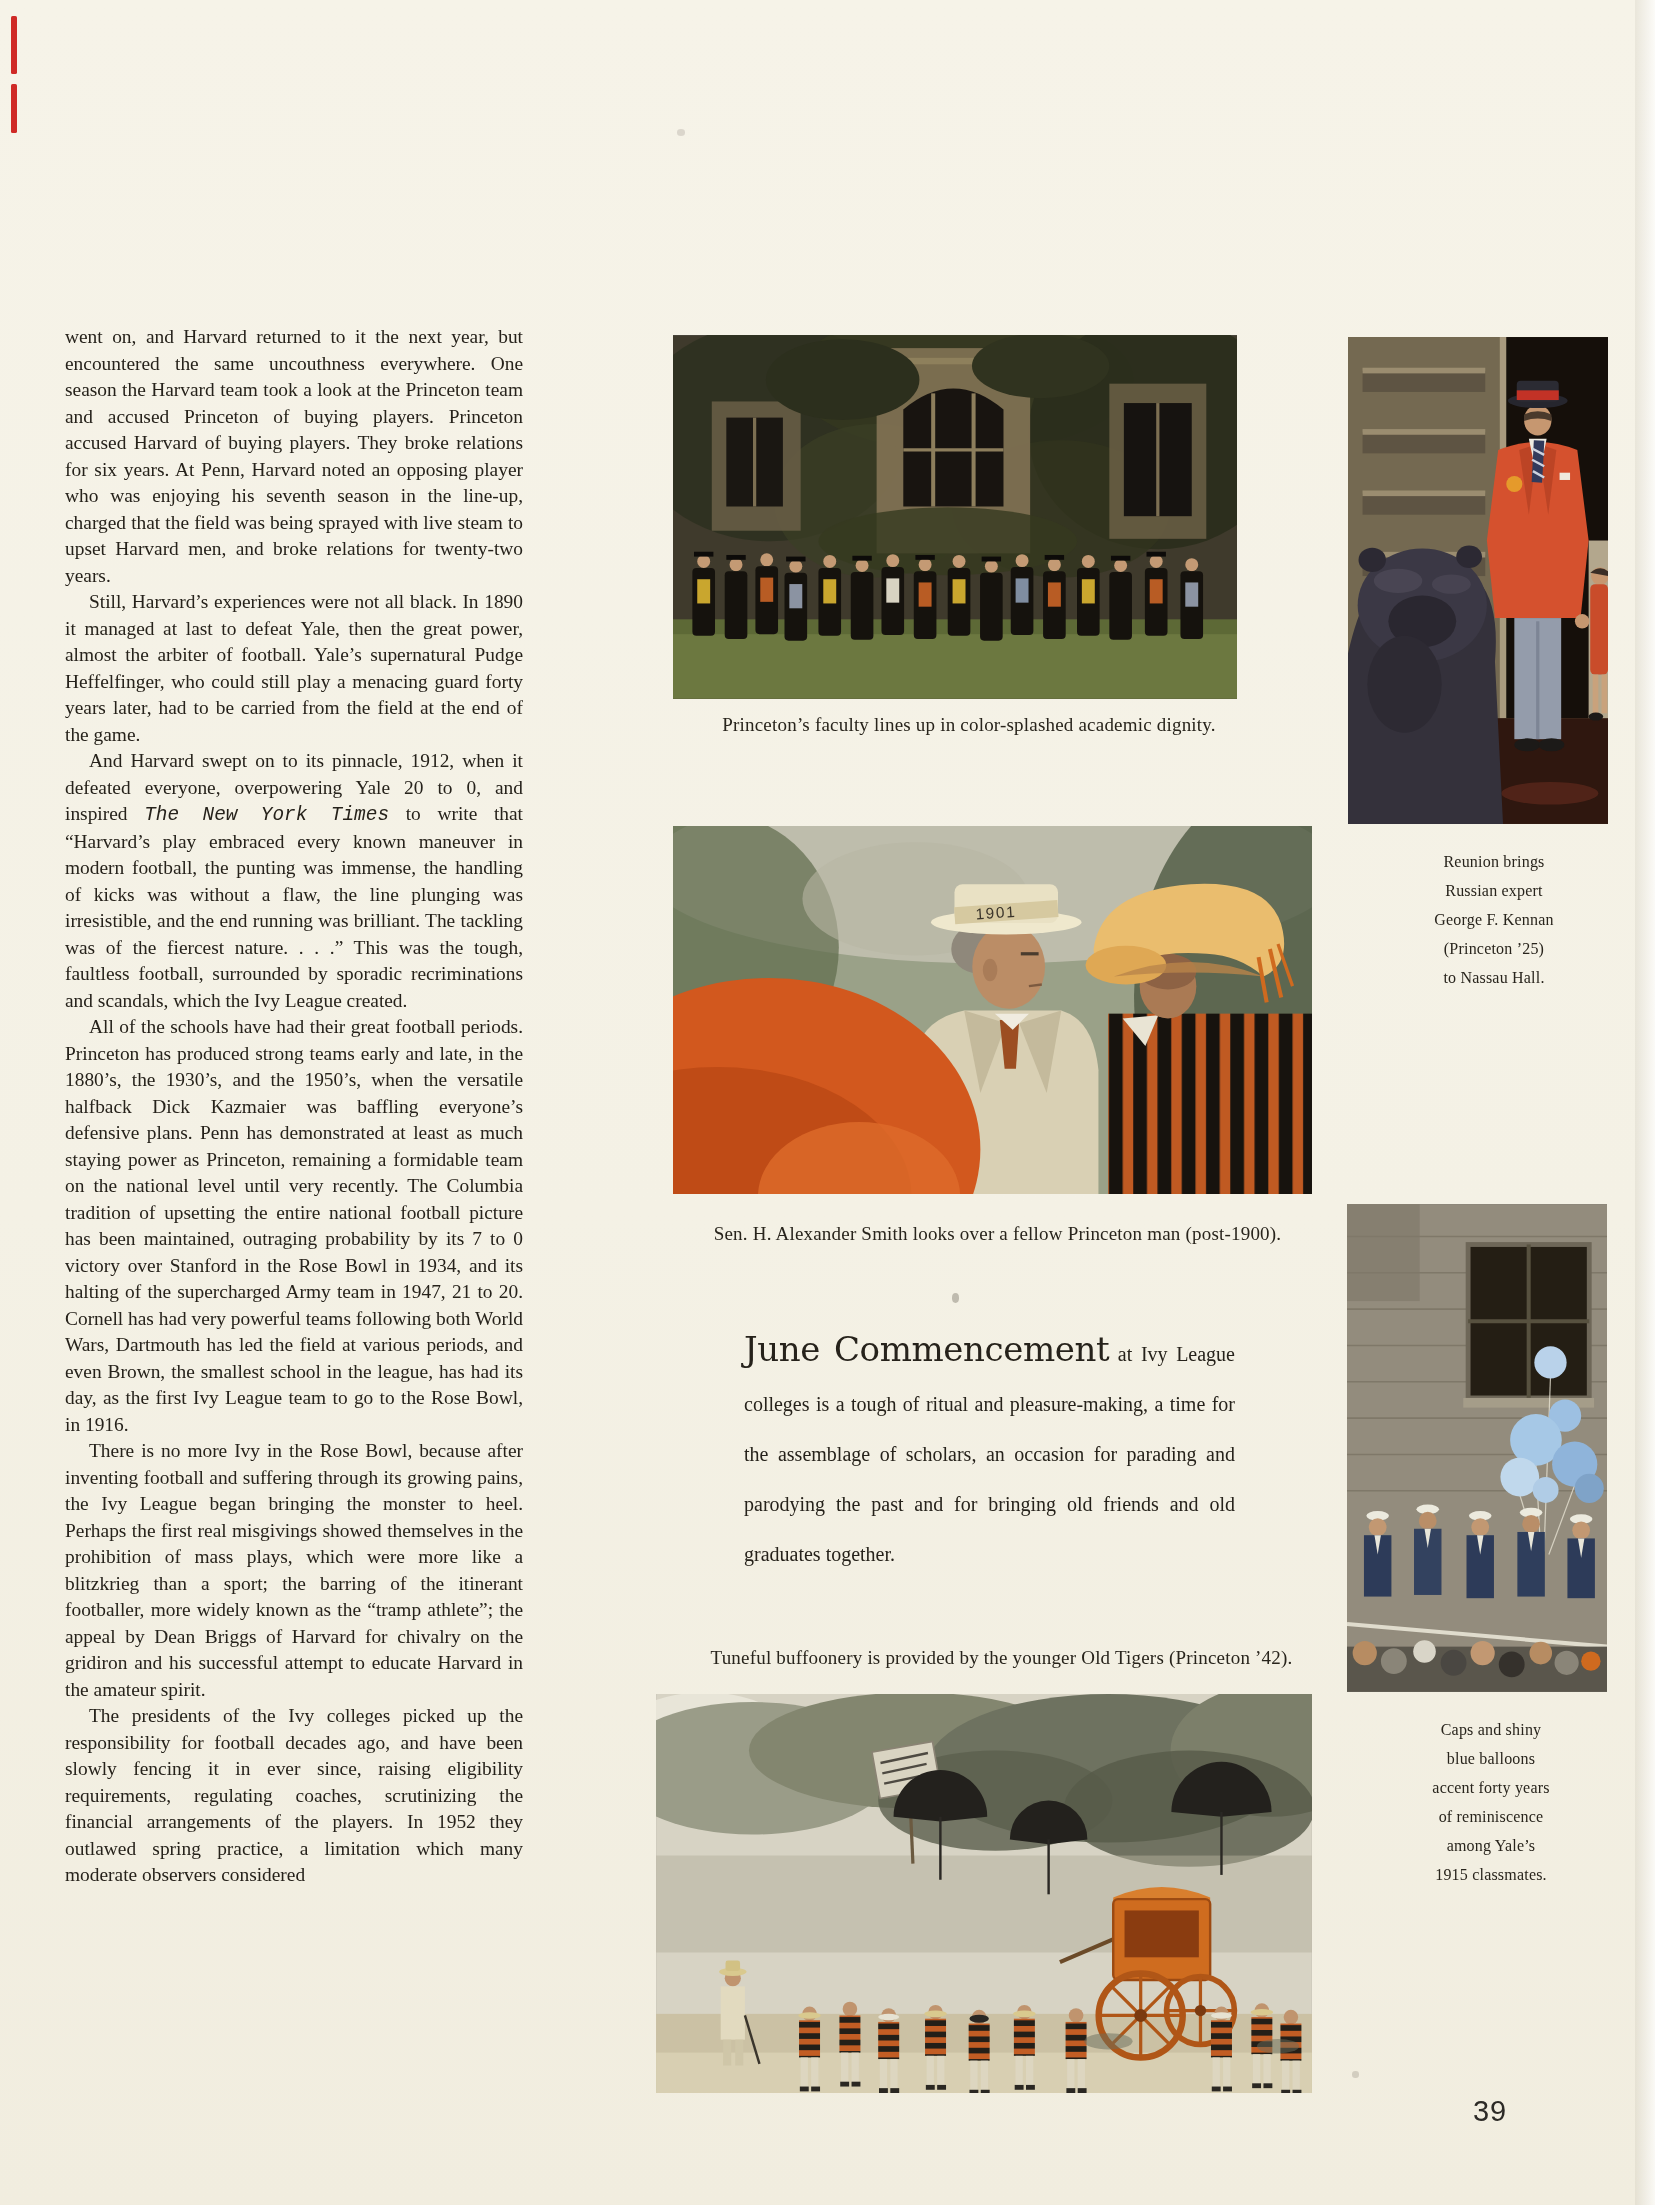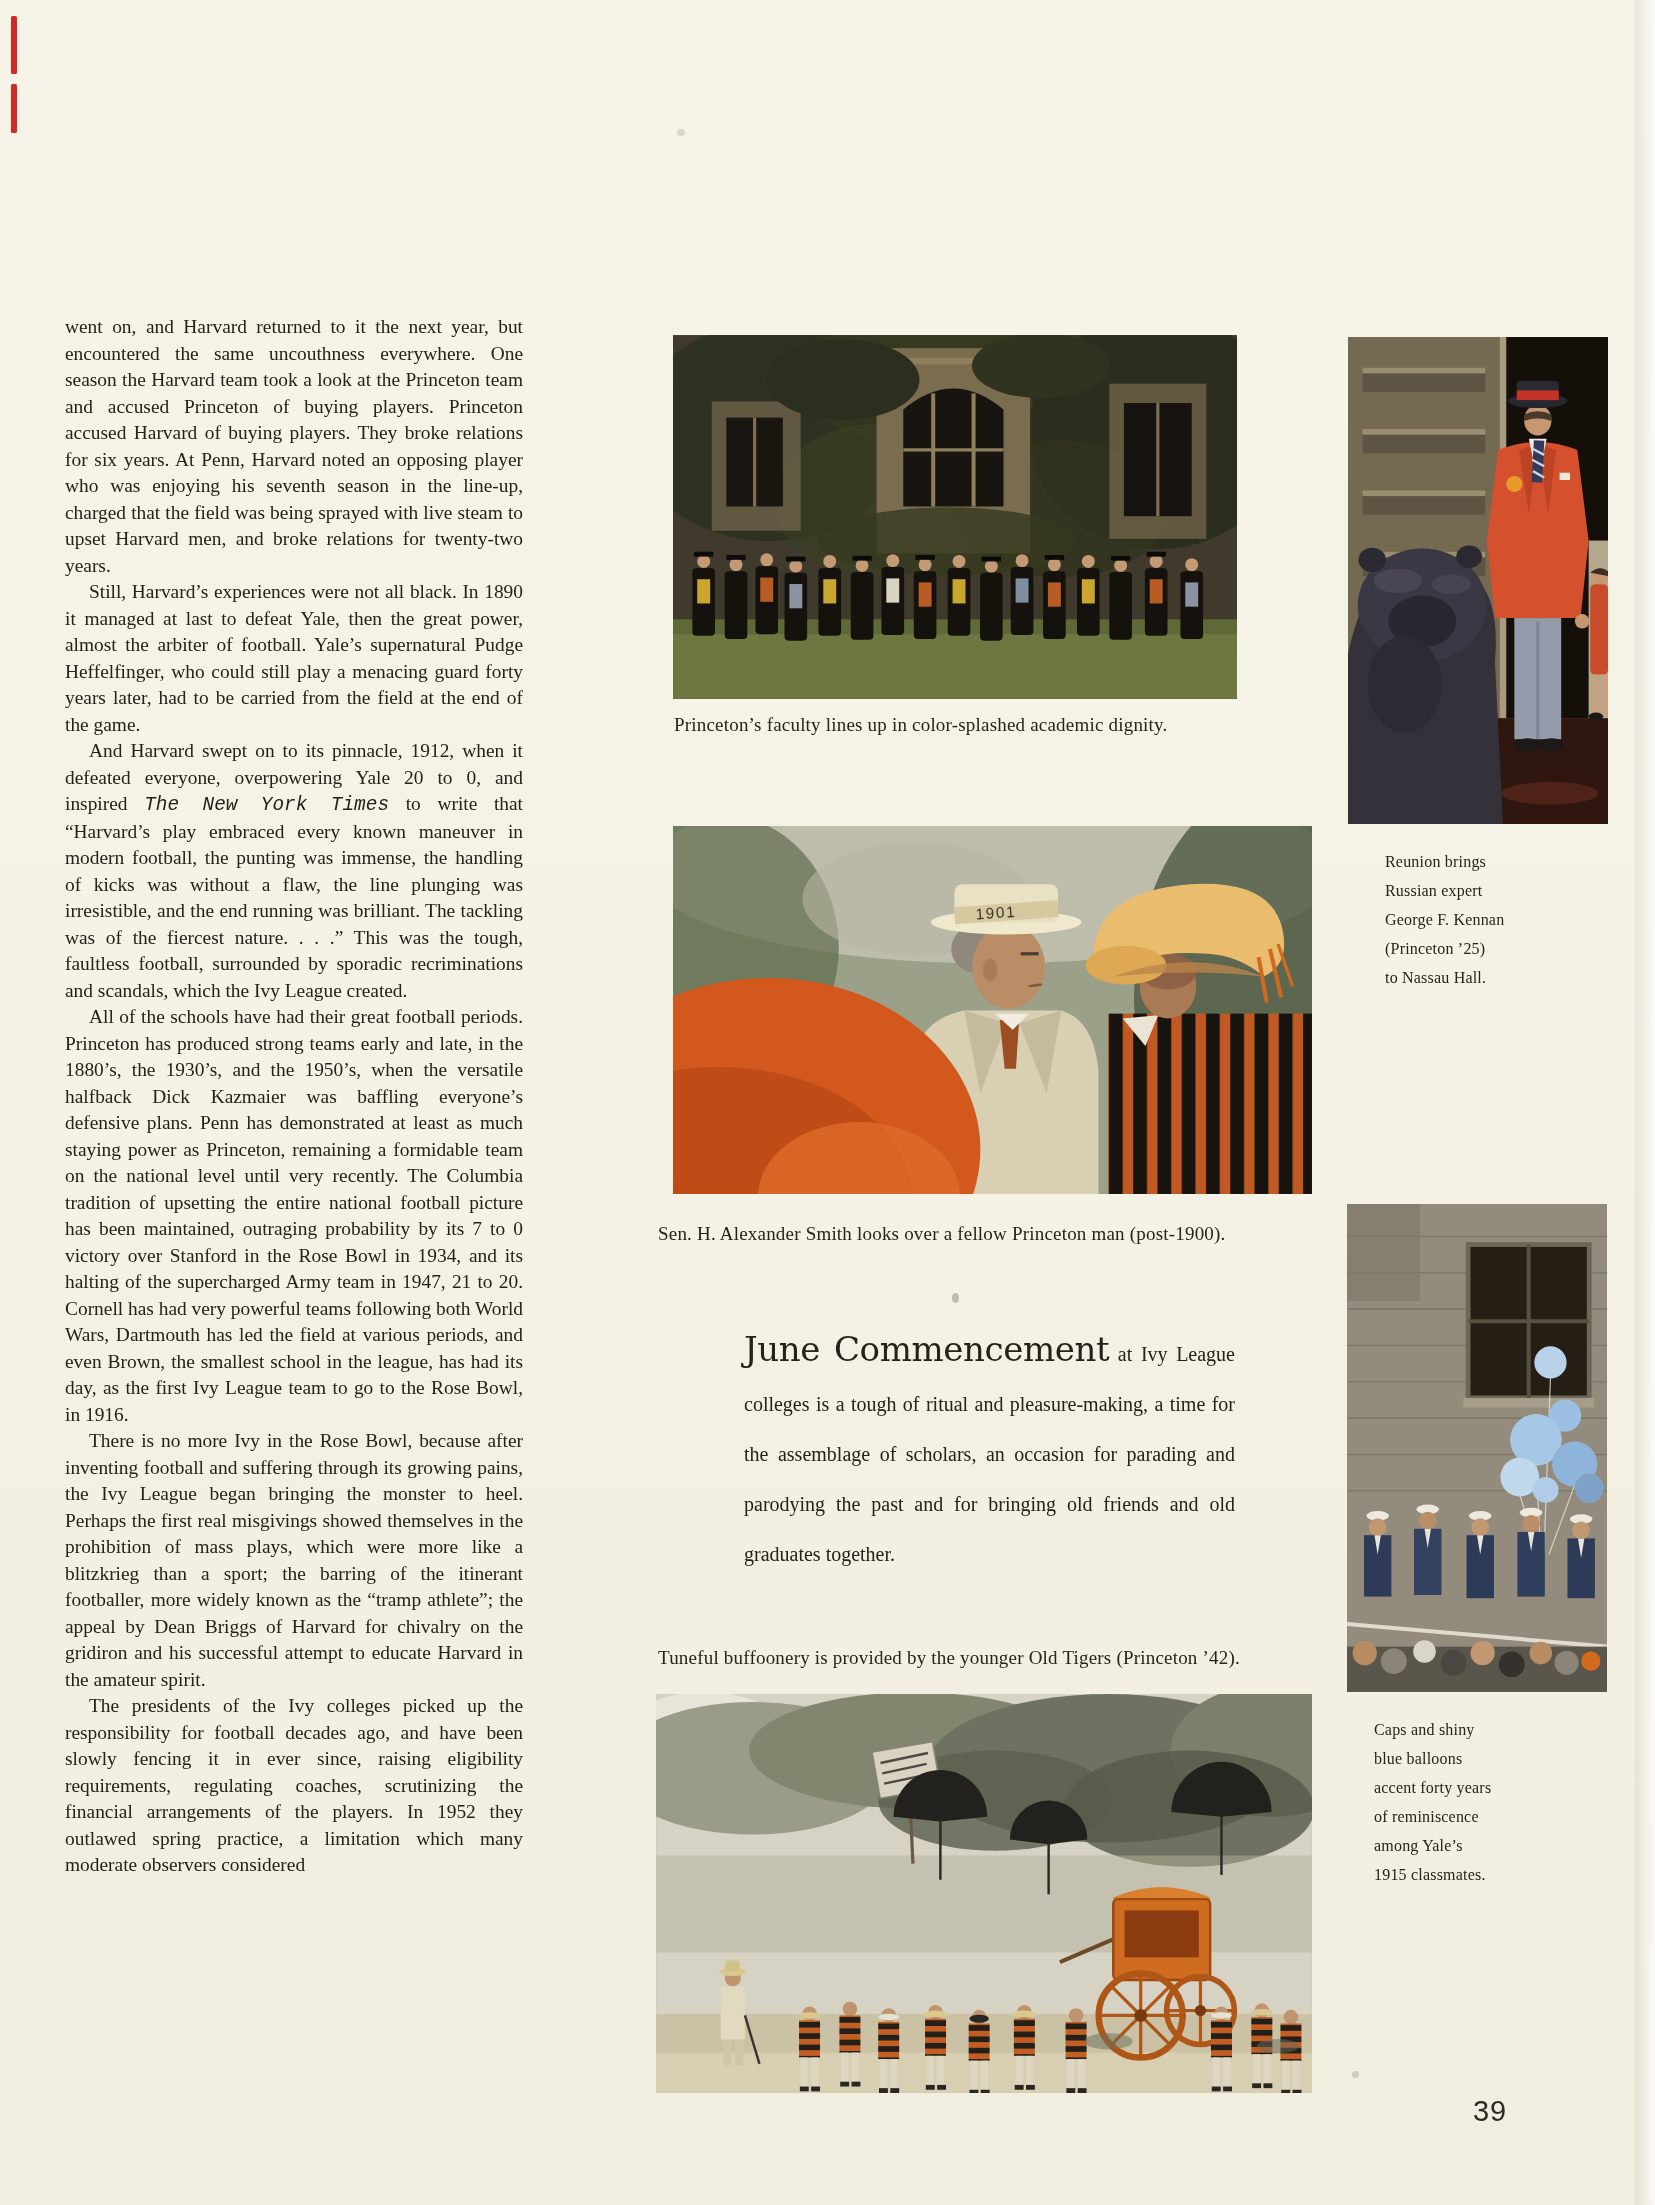--- a/index.html
+++ b/index.html
@@ -9,31 +9,31 @@
     font-family:"Liberation Serif", serif;color:#26221b;
   }
   .page-edge{position:absolute;right:0;top:0;width:21px;height:100%;
     background:linear-gradient(90deg,rgba(90,80,60,0.08),rgba(255,255,255,0.75));}
   .reg-mark{position:absolute;left:11.3px;width:5.7px;background:#cf2a26;border-radius:1.6px;}
   .reg-mark.m1{top:16px;height:58px;}
   .reg-mark.m2{top:84px;height:49px;}
   .speck{position:absolute;background:rgba(70,62,50,0.30);border-radius:50%;}
 
   .text-col{
-    position:absolute;left:65px;top:314px;width:458px;
+    position:absolute;left:65px;top:324px;width:458px;
     font-size:19.4px;line-height:26.5px;text-align:justify;
   }
   .text-col p{margin:0;}
   .text-col p.ind{text-indent:24px;}
   .ital{font-style:italic;font-family:Liberation Mono, monospace;}
 
   .photo{position:absolute;overflow:hidden;background:#777;}
   .photo svg{display:block;}
 
-  .cap{position:absolute;font-size:19px;line-height:24px;letter-spacing:0.2px;color:#28241c;}
+  .cap{position:absolute;font-size:19px;line-height:24px;letter-spacing:0.2px;color:#28241c;text-align:center;}
   .cap.multi{white-space:pre-line;line-height:29px;font-size:16px;}
 
   .feature{
     position:absolute;left:744px;top:1324px;width:491px;
     font-size:20px;line-height:50px;text-align:justify;color:#26221b;
   }
   .feature .feat-head{
     font-family:"DejaVu Serif", serif;font-size:34px;letter-spacing:-0.4px;
   }
   .page-num{

